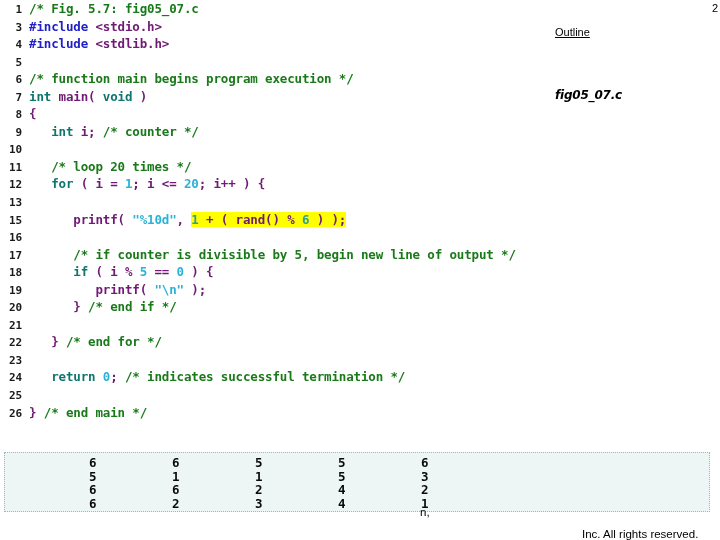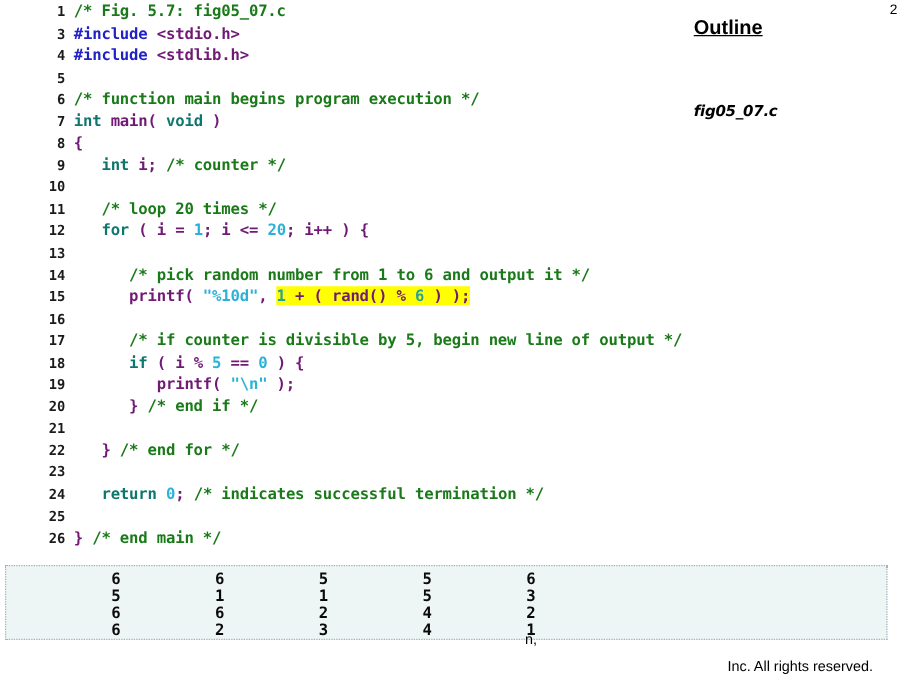--- a/index.html
+++ b/index.html
@@ -30,25 +30,26 @@
 
   
   #outline-panel {
     position: absolute;
     left: 555px;
     top: 14px;
     width: 150px;
   }
   #outline-title {
     font-family: "Liberation Sans", sans-serif;
-    font-size: 16px;
-    font-weight: 700;
+    font-size: 11px;
+    font-weight: 400;
     color: #000;
     text-decoration: underline;
     letter-spacing: 0px;
+    margin-top: 12px;
   }
   #outline-entry {
     margin-top: 50px;
     font-family: "DejaVu Sans", sans-serif;
     font-size: 12px;
     font-weight: bold;
     color: #000;
     letter-spacing: -0.2px;
     font-style: italic;
   }
@@ -62,21 +63,20 @@
   }
   .code-line {
     display: block;
     height: 17.55px;
     line-height: 17.55px;
     white-space: pre;
     font-family: "DejaVu Sans Mono", monospace;
     font-size: 12.5px;
     font-weight: bold;
     letter-spacing: -0.15px;
-    padding-left: 30px;
   }
   .ln {
     display: inline-block;
     width: 22px;
     text-align: right;
     color: #1a1a1a;
     font-family: "DejaVu Sans Mono", monospace;
     font-size: 11px;
     font-weight: bold;
     vertical-align: baseline;
@@ -174,21 +174,20 @@
     <div class="code-line"><span class="ln">4</span><span class="src"><span class="tok-pre">#include</span><span class="tok-plain"> </span><span class="tok-plain">&lt;stdlib.h&gt;</span></span></div>
     <div class="code-line"><span class="ln">5</span><span class="src"><span class="tok-plain"></span></span></div>
     <div class="code-line"><span class="ln">6</span><span class="src"><span class="tok-comment">/* function main begins program execution */</span></span></div>
     <div class="code-line"><span class="ln">7</span><span class="src"><span class="tok-kw">int</span><span class="tok-plain"> main( </span><span class="tok-kw">void</span><span class="tok-plain"> )</span></span></div>
     <div class="code-line"><span class="ln">8</span><span class="src"><span class="tok-plain">{</span></span></div>
     <div class="code-line"><span class="ln">9</span><span class="src"><span class="tok-plain">   </span><span class="tok-kw">int</span><span class="tok-plain"> i; </span><span class="tok-comment">/* counter */</span></span></div>
     <div class="code-line"><span class="ln">10</span><span class="src"><span class="tok-plain"></span></span></div>
     <div class="code-line"><span class="ln">11</span><span class="src"><span class="tok-plain">   </span><span class="tok-comment">/* loop 20 times */</span></span></div>
     <div class="code-line"><span class="ln">12</span><span class="src"><span class="tok-plain">   </span><span class="tok-kw">for</span><span class="tok-plain"> ( i = </span><span class="tok-num">1</span><span class="tok-plain">; i &lt;= </span><span class="tok-num">20</span><span class="tok-plain">; i++ ) {</span></span></div>
     <div class="code-line"><span class="ln">13</span><span class="src"><span class="tok-plain"></span></span></div>
-    <div class="code-line"><span class="ln">14</span><span class="src"><span class="tok-plain">      </span><span class="tok-comment">/* pick random number from 1 to 6 and output it */</span></span></div>
     <div class="code-line"><span class="ln">15</span><span class="src"><span class="tok-plain">      printf( </span><span class="tok-str">"%10d"</span><span class="tok-plain">, </span><span class="tok-num-hl hl">1</span><span class="tok-plain hl"> + ( rand() % </span><span class="tok-num-hl hl">6</span><span class="tok-plain hl"> ) );</span></span></div>
     <div class="code-line"><span class="ln">16</span><span class="src"><span class="tok-plain"></span></span></div>
     <div class="code-line"><span class="ln">17</span><span class="src"><span class="tok-plain">      </span><span class="tok-comment">/* if counter is divisible by 5, begin new line of output */</span></span></div>
     <div class="code-line"><span class="ln">18</span><span class="src"><span class="tok-plain">      </span><span class="tok-kw">if</span><span class="tok-plain"> ( i % </span><span class="tok-num">5</span><span class="tok-plain"> == </span><span class="tok-num">0</span><span class="tok-plain"> ) {</span></span></div>
     <div class="code-line"><span class="ln">19</span><span class="src"><span class="tok-plain">         printf( </span><span class="tok-str">"\n"</span><span class="tok-plain"> );</span></span></div>
     <div class="code-line"><span class="ln">20</span><span class="src"><span class="tok-plain">      } </span><span class="tok-comment">/* end if */</span></span></div>
     <div class="code-line"><span class="ln">21</span><span class="src"><span class="tok-plain"></span></span></div>
     <div class="code-line"><span class="ln">22</span><span class="src"><span class="tok-plain">   } </span><span class="tok-comment">/* end for */</span></span></div>
     <div class="code-line"><span class="ln">23</span><span class="src"><span class="tok-plain"></span></span></div>
     <div class="code-line"><span class="ln">24</span><span class="src"><span class="tok-plain">   </span><span class="tok-kw">return</span><span class="tok-plain"> </span><span class="tok-num">0</span><span class="tok-plain">; </span><span class="tok-comment">/* indicates successful termination */</span></span></div>

